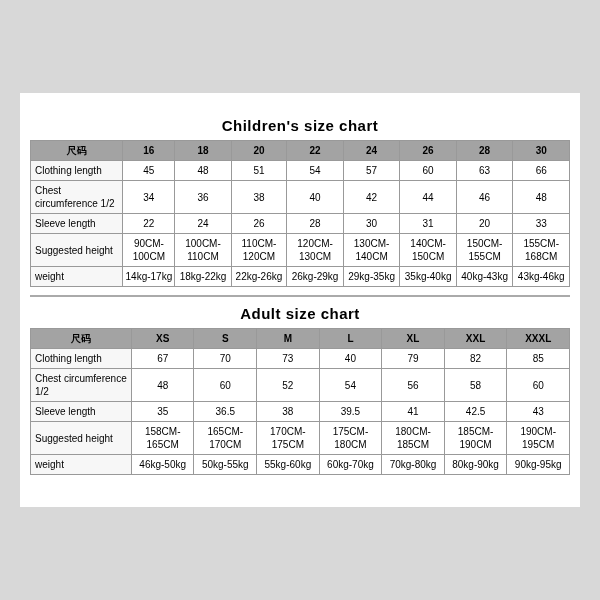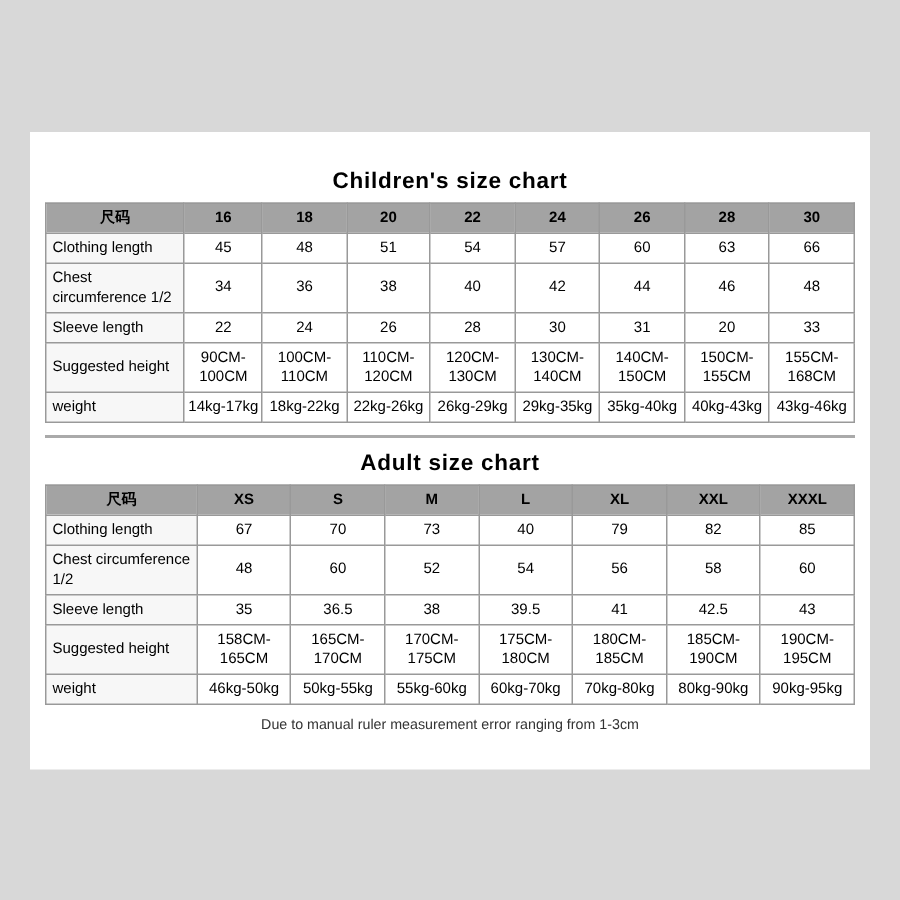--- a/index.html
+++ b/index.html
@@ -200,14 +200,13 @@
           <td>50kg-55kg</td>
           <td>55kg-60kg</td>
           <td>60kg-70kg</td>
           <td>70kg-80kg</td>
           <td>80kg-90kg</td>
           <td>90kg-95kg</td>
         </tr>
       </tbody>
   </table>
 
-  <div class="footnote">Due to manual ruler measurement error ranging from 1-3cm</div>
 </div>
 
 </body></html>

